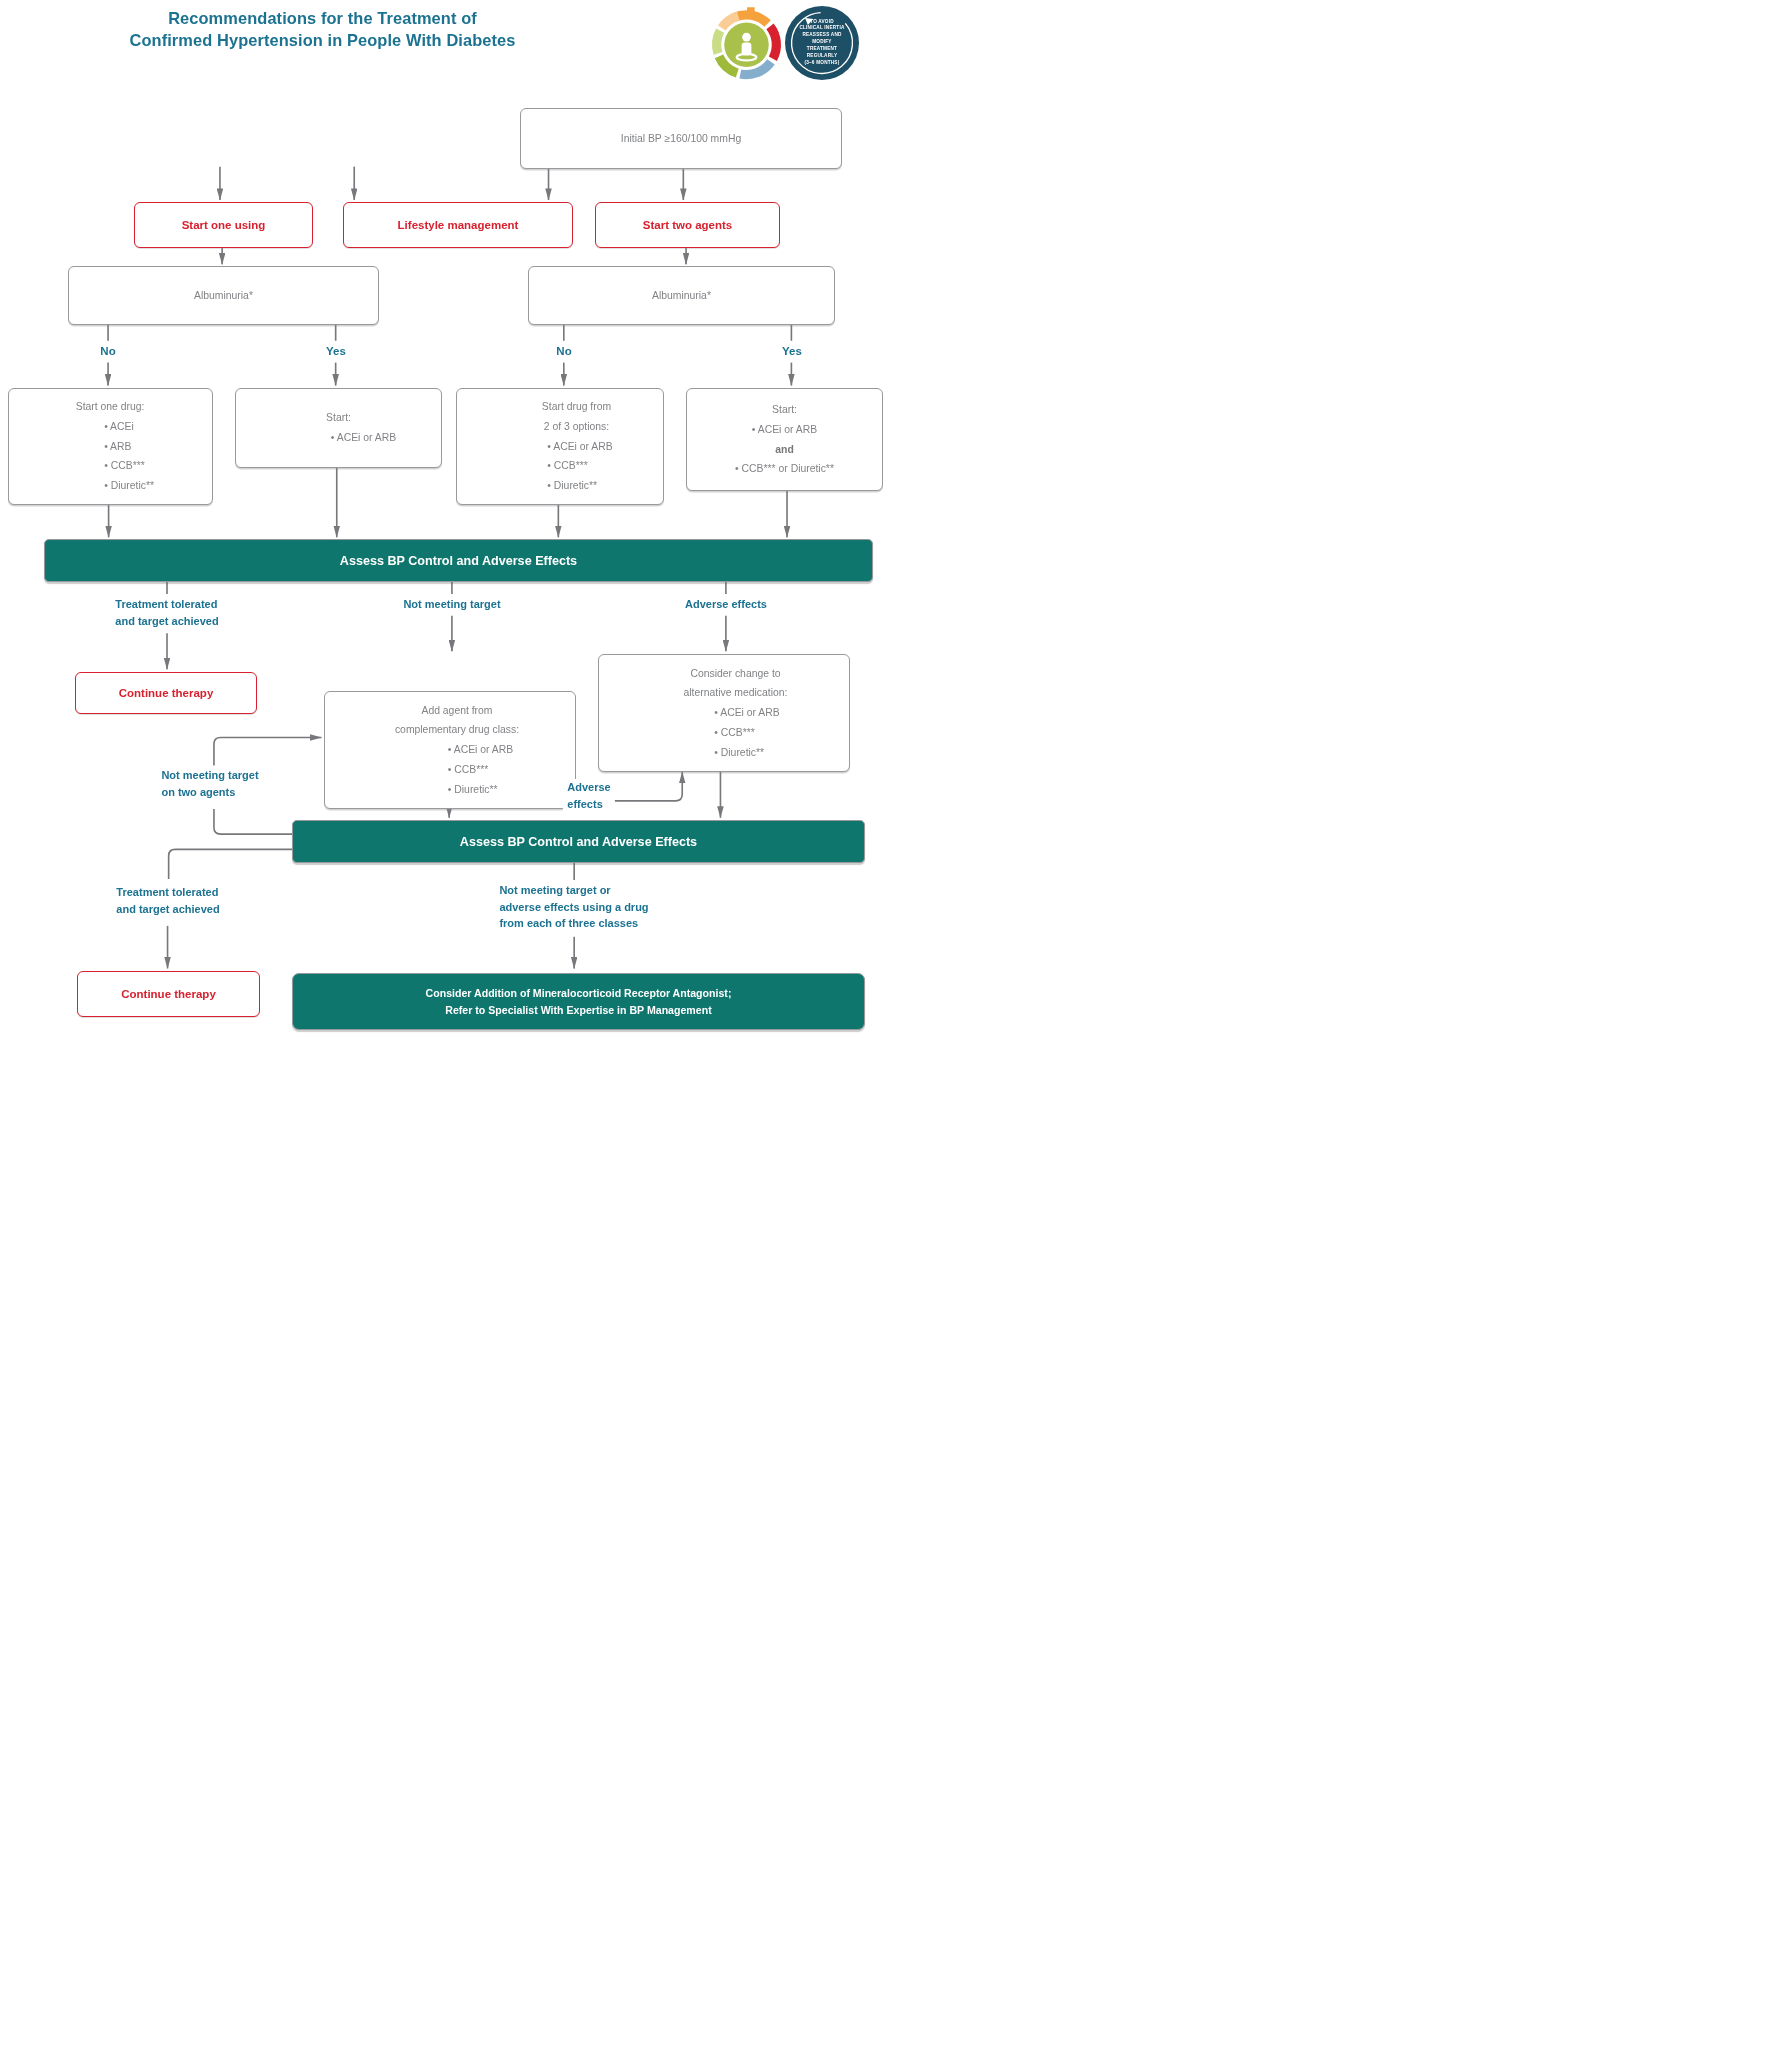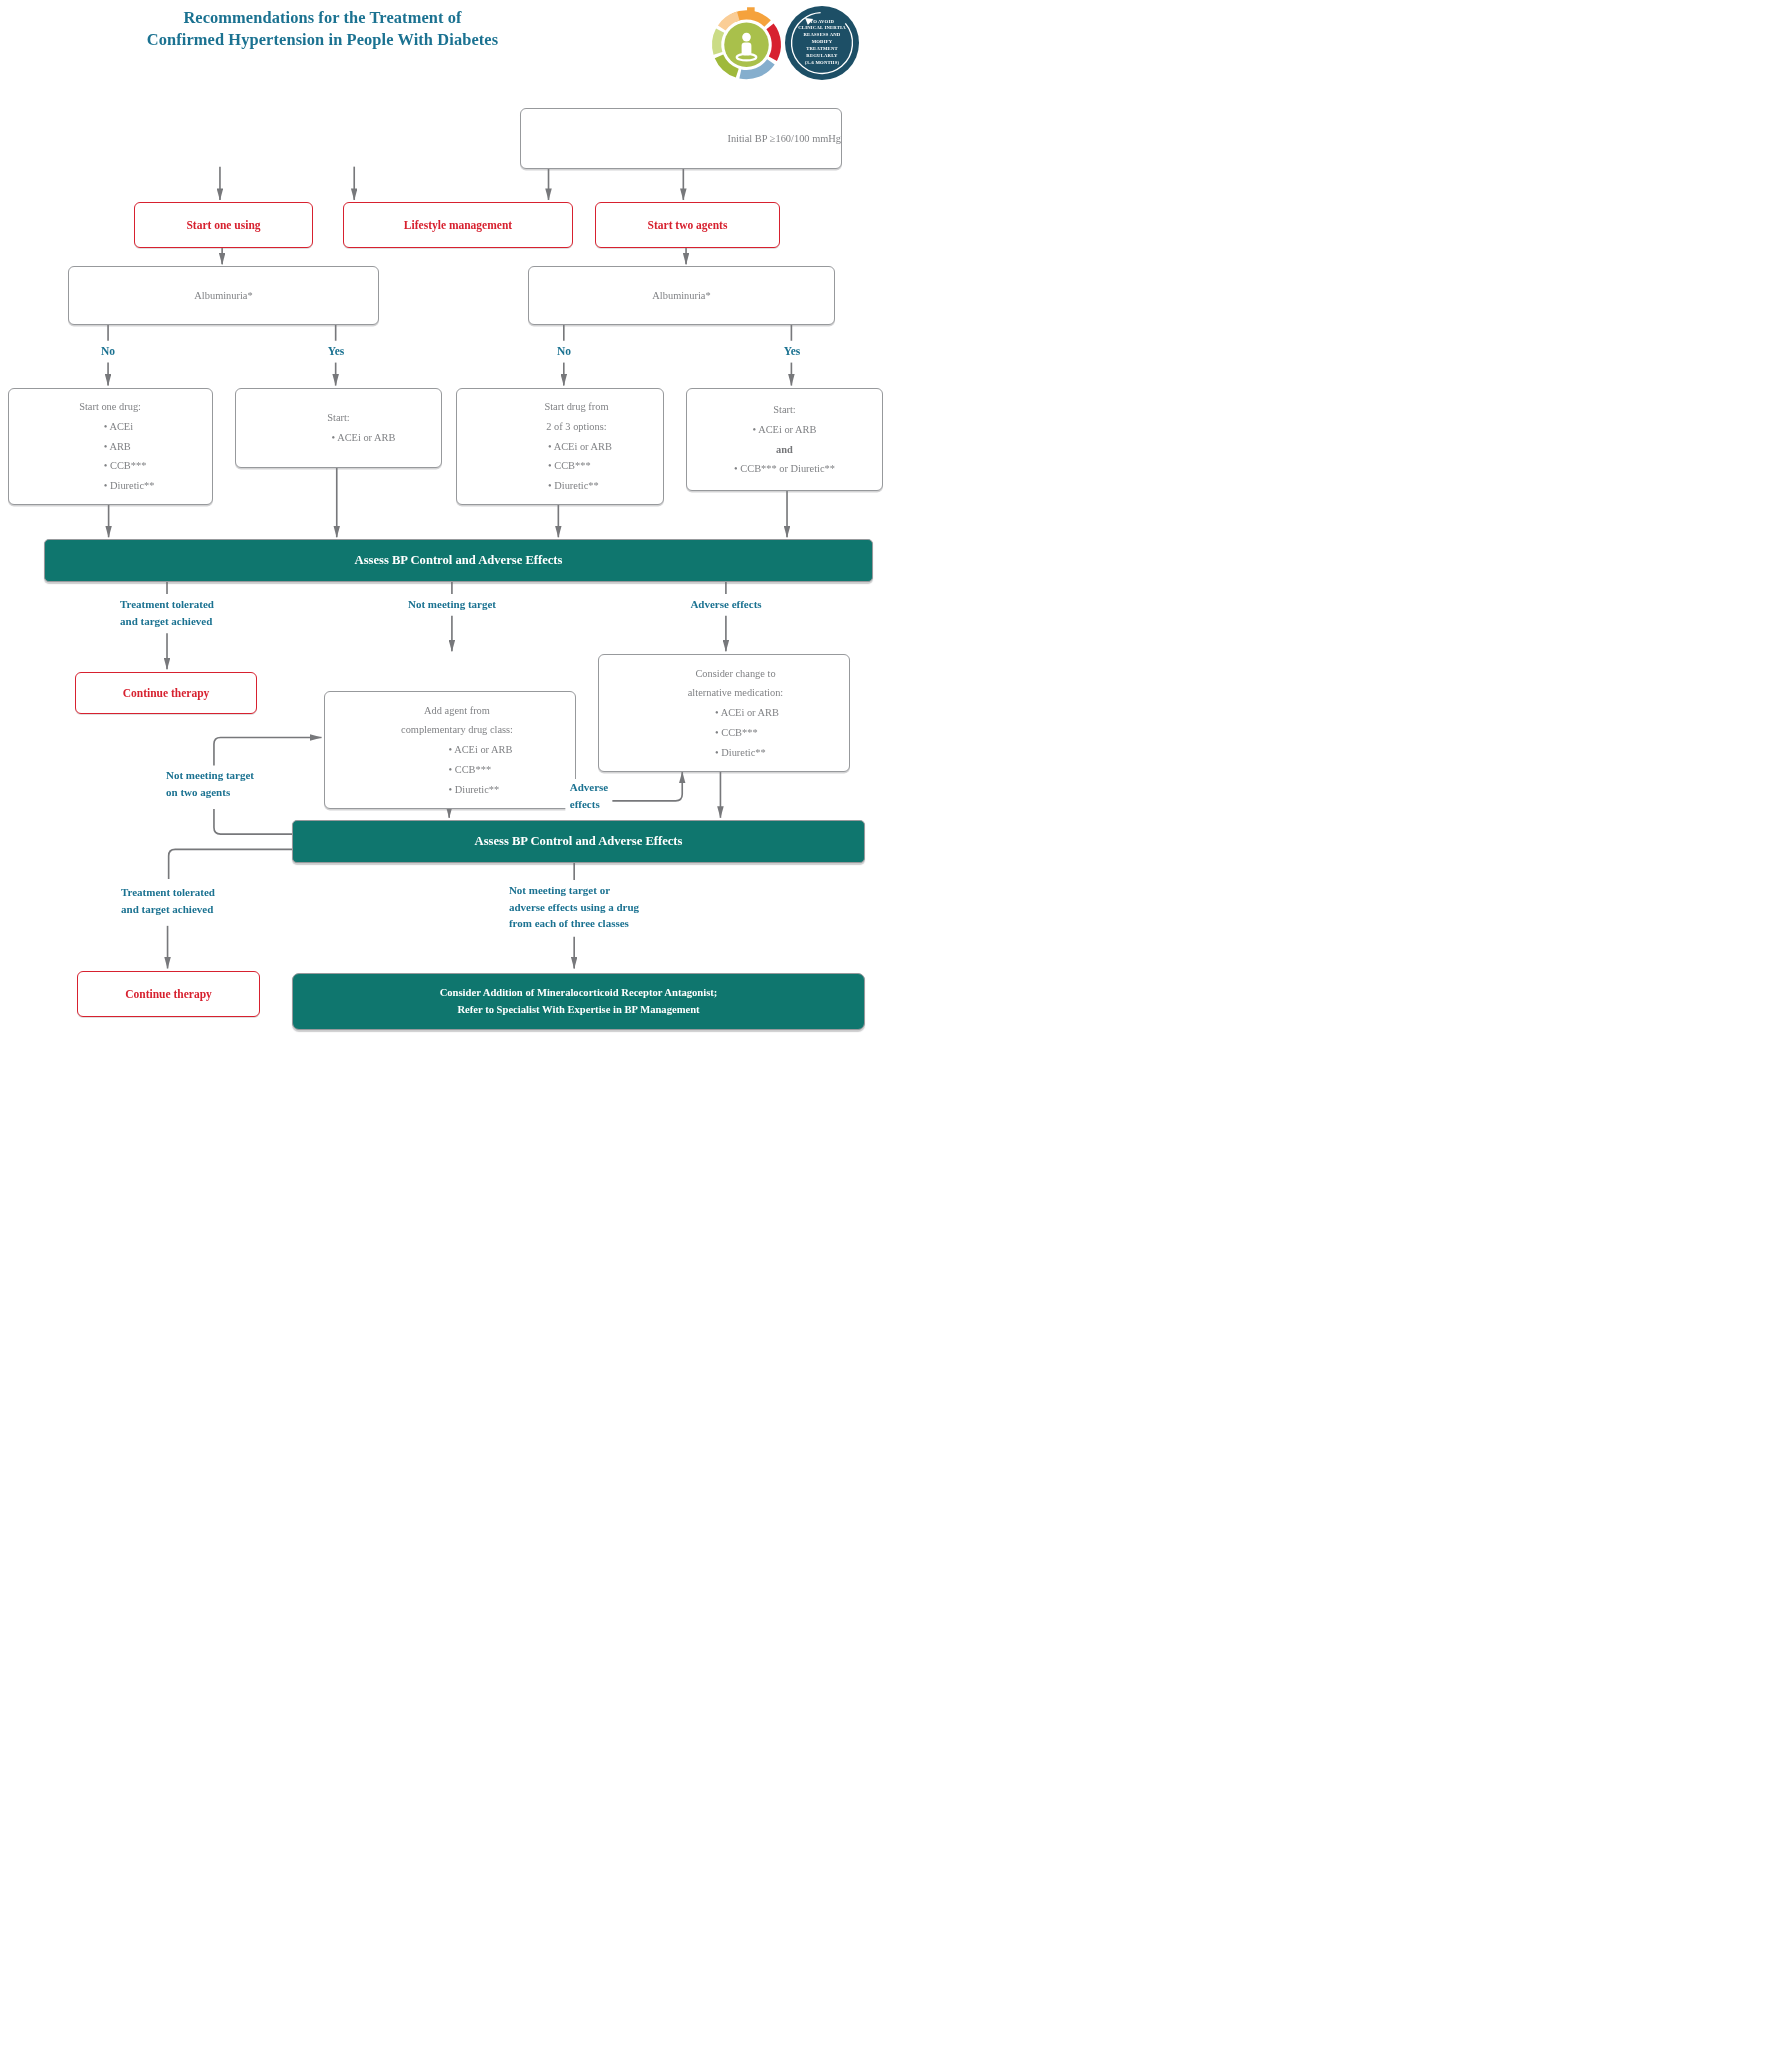--- a/index.html
+++ b/index.html
@@ -1,17 +1,17 @@
 <!DOCTYPE html>
 <html style="font-size:8.7px"><head>
 <meta charset="utf-8">
 <style>
   html,body{margin:0;padding:0;background:#fff;}
   #canvas{position:relative;width:888px;height:1033px;background:#fff;
-          font-family:Liberation Serif, serif;overflow:hidden;}
+          font-family:Liberation Sans, sans-serif;overflow:hidden;}
 
   .title{position:absolute;left:22px;top:6.6px;width:601px;text-align:center;
          color:#1B7291;font-weight:700;font-size:16.4px;line-height:1.38;letter-spacing:0.1px;}
 
   
   .gbox{position:absolute;background:#fff;border:1.1px solid #97999C;border-radius:6px;
         color:#808285;box-shadow:0 1.6px 0.5px rgba(128,130,133,.35);
         display:flex;align-items:center;justify-content:center;text-align:center;}
   .rbox{position:absolute;background:#fff;border:1.6px solid #D7212F;border-radius:6px;
         color:#D7212F;font-weight:700;display:flex;align-items:center;justify-content:center;
@@ -73,21 +73,21 @@
       <div>TO AVOID</div>
       <div>CLINICAL INERTIA</div>
       <div>REASSESS AND</div>
       <div>MODIFY</div>
       <div>TREATMENT</div>
       <div>REGULARLY</div>
       <div>(3–6 MONTHS)</div>
     </div>
   </div>
 
-  <div class="gbox node-text" style="left:520px;top:108px;width:320px;height:59px;justify-content:flex-end;">
+  <div class="gbox node-text" style="left:520px;top:108px;width:320px;height:59px;">
     <span>Initial BP ≥160/100 mmHg</span>
   </div>
 
   <div class="rbox" style="left:134px;top:202px;width:177px;height:44px;font-size:11.5px;">
     <span>Start one using</span>
   </div>
   <div class="rbox" style="left:343px;top:202px;width:228px;height:44px;font-size:11.5px;">
     <span>Lifestyle management</span>
   </div>
   <div class="rbox" style="left:595px;top:202px;width:183px;height:44px;font-size:11.5px;">

